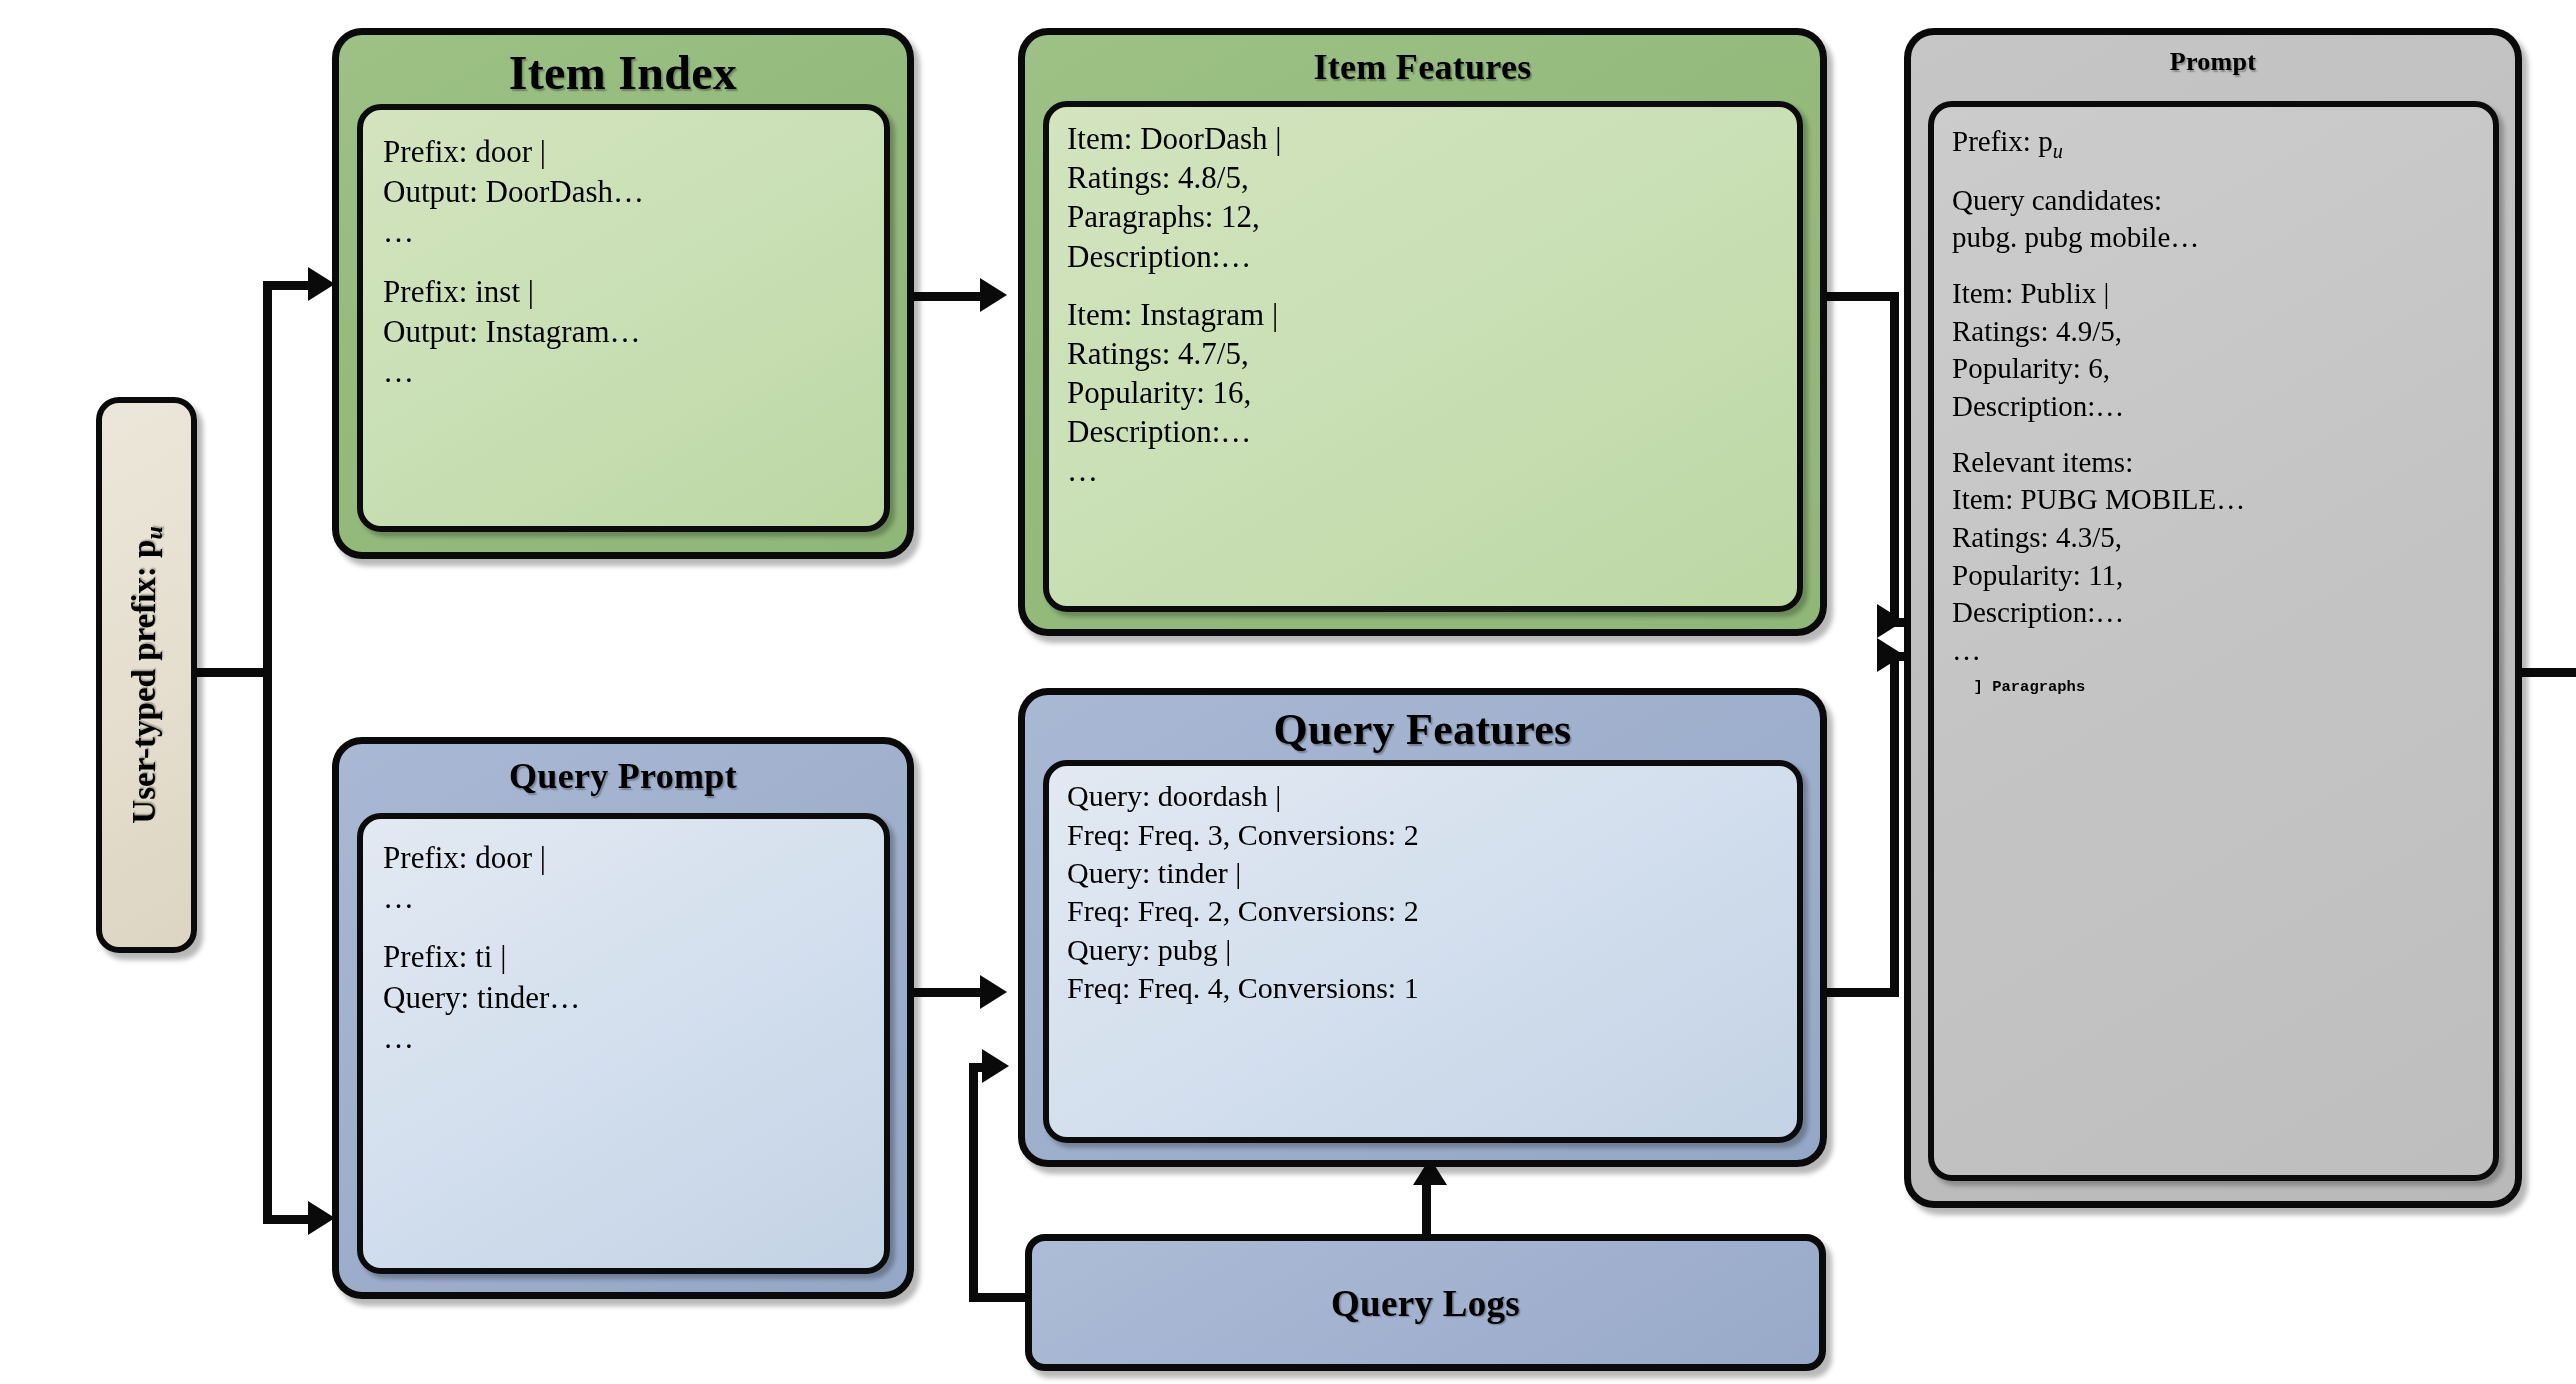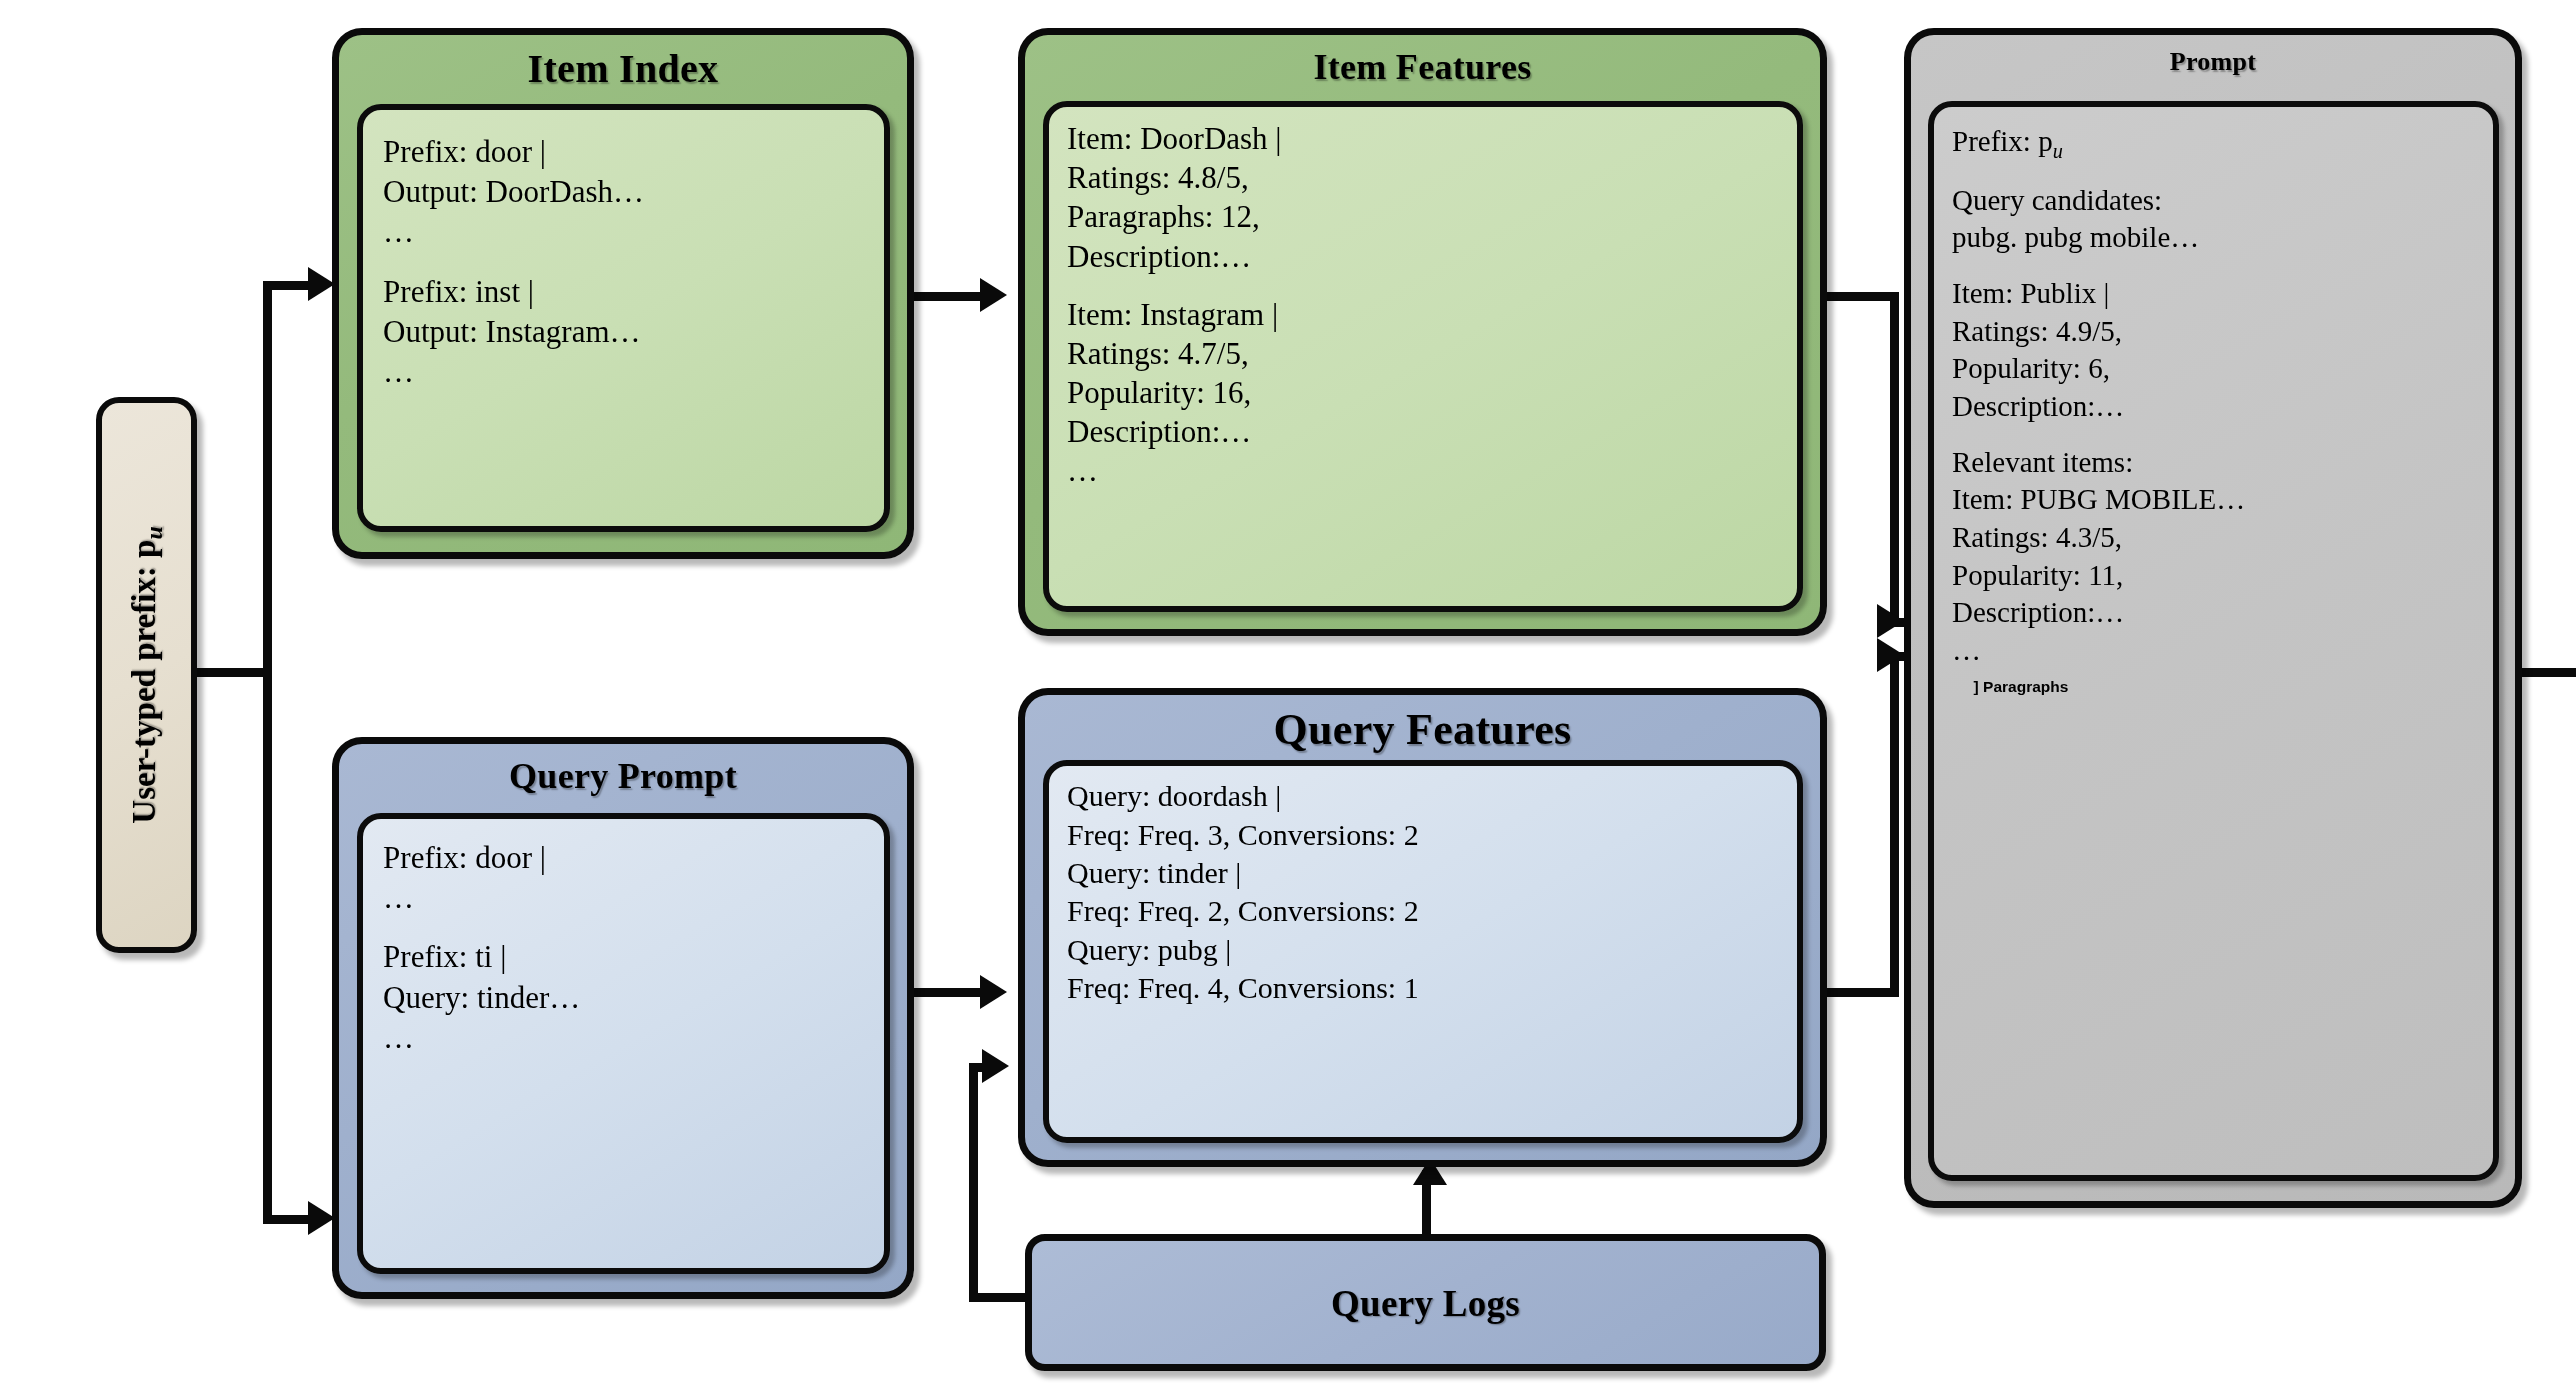--- a/index.html
+++ b/index.html
@@ -43,21 +43,21 @@
   
   #prefix-box{left:96px;top:397px;width:101px;height:556px;border-radius:23px;border-width:6.7px;}
   #prefix-label{position:absolute;left:50%;top:50%;
                 transform:translate(-50%,-50%) rotate(-90deg);
                 transform-origin:center center;white-space:nowrap;
                 font-size:33px;font-weight:700;
                 text-shadow:1.5px 1.5px 1.5px rgba(0,0,0,.30);}
   #prefix-label sub{font-size:.72em;font-style:italic;}
 
   #item-index{left:332px;top:28px;width:582px;height:531px;}
-  #item-index .card-title{top:14.4px;font-size:40px;}
+  #item-index .card-title{top:14.4px;font-size:48px;}
   #item-index .inner{left:17.5px;top:69px;right:17.5px;bottom:19.6px;}
   #item-index .lines{left:20.6px;top:21.6px;right:10.3px;font-size:31px;line-height:1.30;}
 
   #item-features{left:1018px;top:28px;width:809px;height:608px;}
   #item-features .card-title{top:14.4px;font-size:36px;}
   #item-features .inner{left:17.5px;top:66px;right:17.5px;bottom:17.5px;}
   #item-features .lines{left:18.5px;top:12.4px;right:8.2px;font-size:31px;line-height:1.26;}
 
   #query-index{left:332px;top:737px;width:582px;height:562px;}
   #query-index .card-title{top:14.4px;font-size:36px;}
@@ -70,21 +70,21 @@
   #query-features .lines{left:18.5px;top:11.3px;right:8.2px;font-size:30px;line-height:1.28;}
 
   #query-logs{left:1025px;top:1234px;width:801px;height:137px;border-radius:20px;}
   #query-logs .card-title{top:50%;transform:translateY(-50%);font-size:37px;}
 
   #prompt{left:1904px;top:28px;width:618px;height:1180px;}
   #prompt .card-title{top:14.4px;font-size:26px;}
   #prompt .inner{left:16.5px;top:66px;right:16.5px;bottom:19.6px;}
   #prompt .lines{left:18.5px;top:15.5px;right:7.2px;font-size:29px;line-height:1.30;}
   #prompt .lines .sm{font-size:15.5px;font-weight:700;
-                     font-family:Liberation Sans, sans-serif;margin-left:21.6px;margin-top:7.2px;}
+                     font-family:Liberation Mono, monospace;margin-left:21.6px;margin-top:7.2px;}
   #prompt .lines sub{font-size:.70em;font-style:italic;}
 </style>
 </head>
 <body>
 
 <div class="ln" style="left:197px;top:668px;width:75px;height:8.8px;"></div>
 <div class="ln" style="left:263px;top:281px;width:8.8px;height:943px;"></div>
 <div class="ln" style="left:263px;top:281px;width:58px;height:8.8px;"></div>
 <div class="arrowR" style="left:308px;top:267px;"></div>
 <div class="ln" style="left:263px;top:1215px;width:58px;height:8.8px;"></div>

